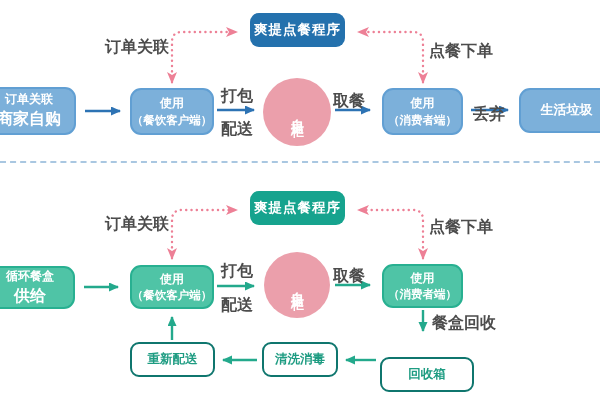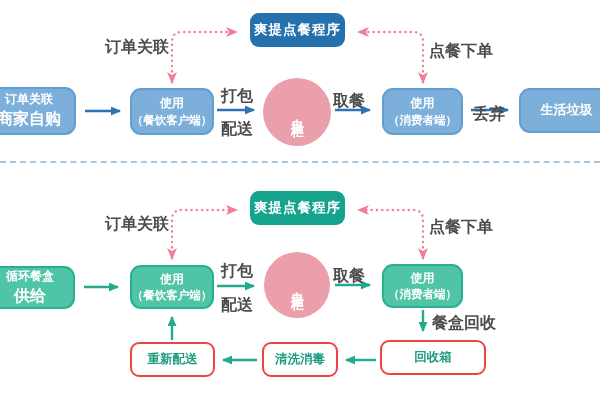--- a/index.html
+++ b/index.html
@@ -9,21 +9,21 @@
   }
   .box {
     position:absolute; display:flex; flex-direction:column;
     align-items:center; justify-content:center; 
     font-weight:bold; color:#fff; box-sizing:border-box;
   }
   .program { background:#2471ad; border-radius:9px; font-size:13.5px; letter-spacing:1px; }
   .program.green-theme { background:#16a38e; }
   .blue-box  { background:#7cb0da; border:2px solid #619fd3; border-radius:11px; font-size:12px; line-height:1.4; }
   .green-box { background:#4fc4a6; border:2px solid #28b091; border-radius:11px; font-size:12px; line-height:1.4; }
-  .outline-box { background:#ffffff; border:2px solid #ef4444; border-radius:9px; color:#1e9c82; font-size:12.5px; }
+  .outline-box { background:#ffffff; border:2px solid #0f766e; border-radius:9px; color:#1e9c82; font-size:12.5px; }
   .line2 { font-size:11.5px; white-space:nowrap; }
   .circle {
     position:absolute; border-radius:50%; background:#eb9fab;
     display:flex; align-items:center; justify-content:center;
   }
   .circle .vtext {
     writing-mode:vertical-rl; text-orientation:upright;
     color:#fff; font-weight:bold; font-size:13px; letter-spacing:3px;
   }
   .lbl {
@@ -148,21 +148,21 @@
 
     <div class="lbl" style="left:330px; top:266px; width:38px;">取餐</div>
 
     <div class="box green-box" style="left:382px; top:264px; width:81px; height:44px;">
       <span>使用</span>
       <span class="line2">（消费者端）</span>
     </div>
 
     <div class="lbl left-align" style="left:432px; top:313px; width:70px;">餐盒回收</div>
 
-    <div class="box outline-box" style="left:380px; top:340px; width:106px; height:35px;">
+    <div class="box outline-box" style="left:380px; top:357px; width:94px; height:35px;">
       <span>回收箱</span>
     </div>
 
     <div class="box outline-box" style="left:262px; top:342px; width:76px; height:35px;">
       <span>清洗消毒</span>
     </div>
 
     <div class="box outline-box" style="left:130px; top:342px; width:85px; height:35px;">
       <span>重新配送</span>
     </div>

